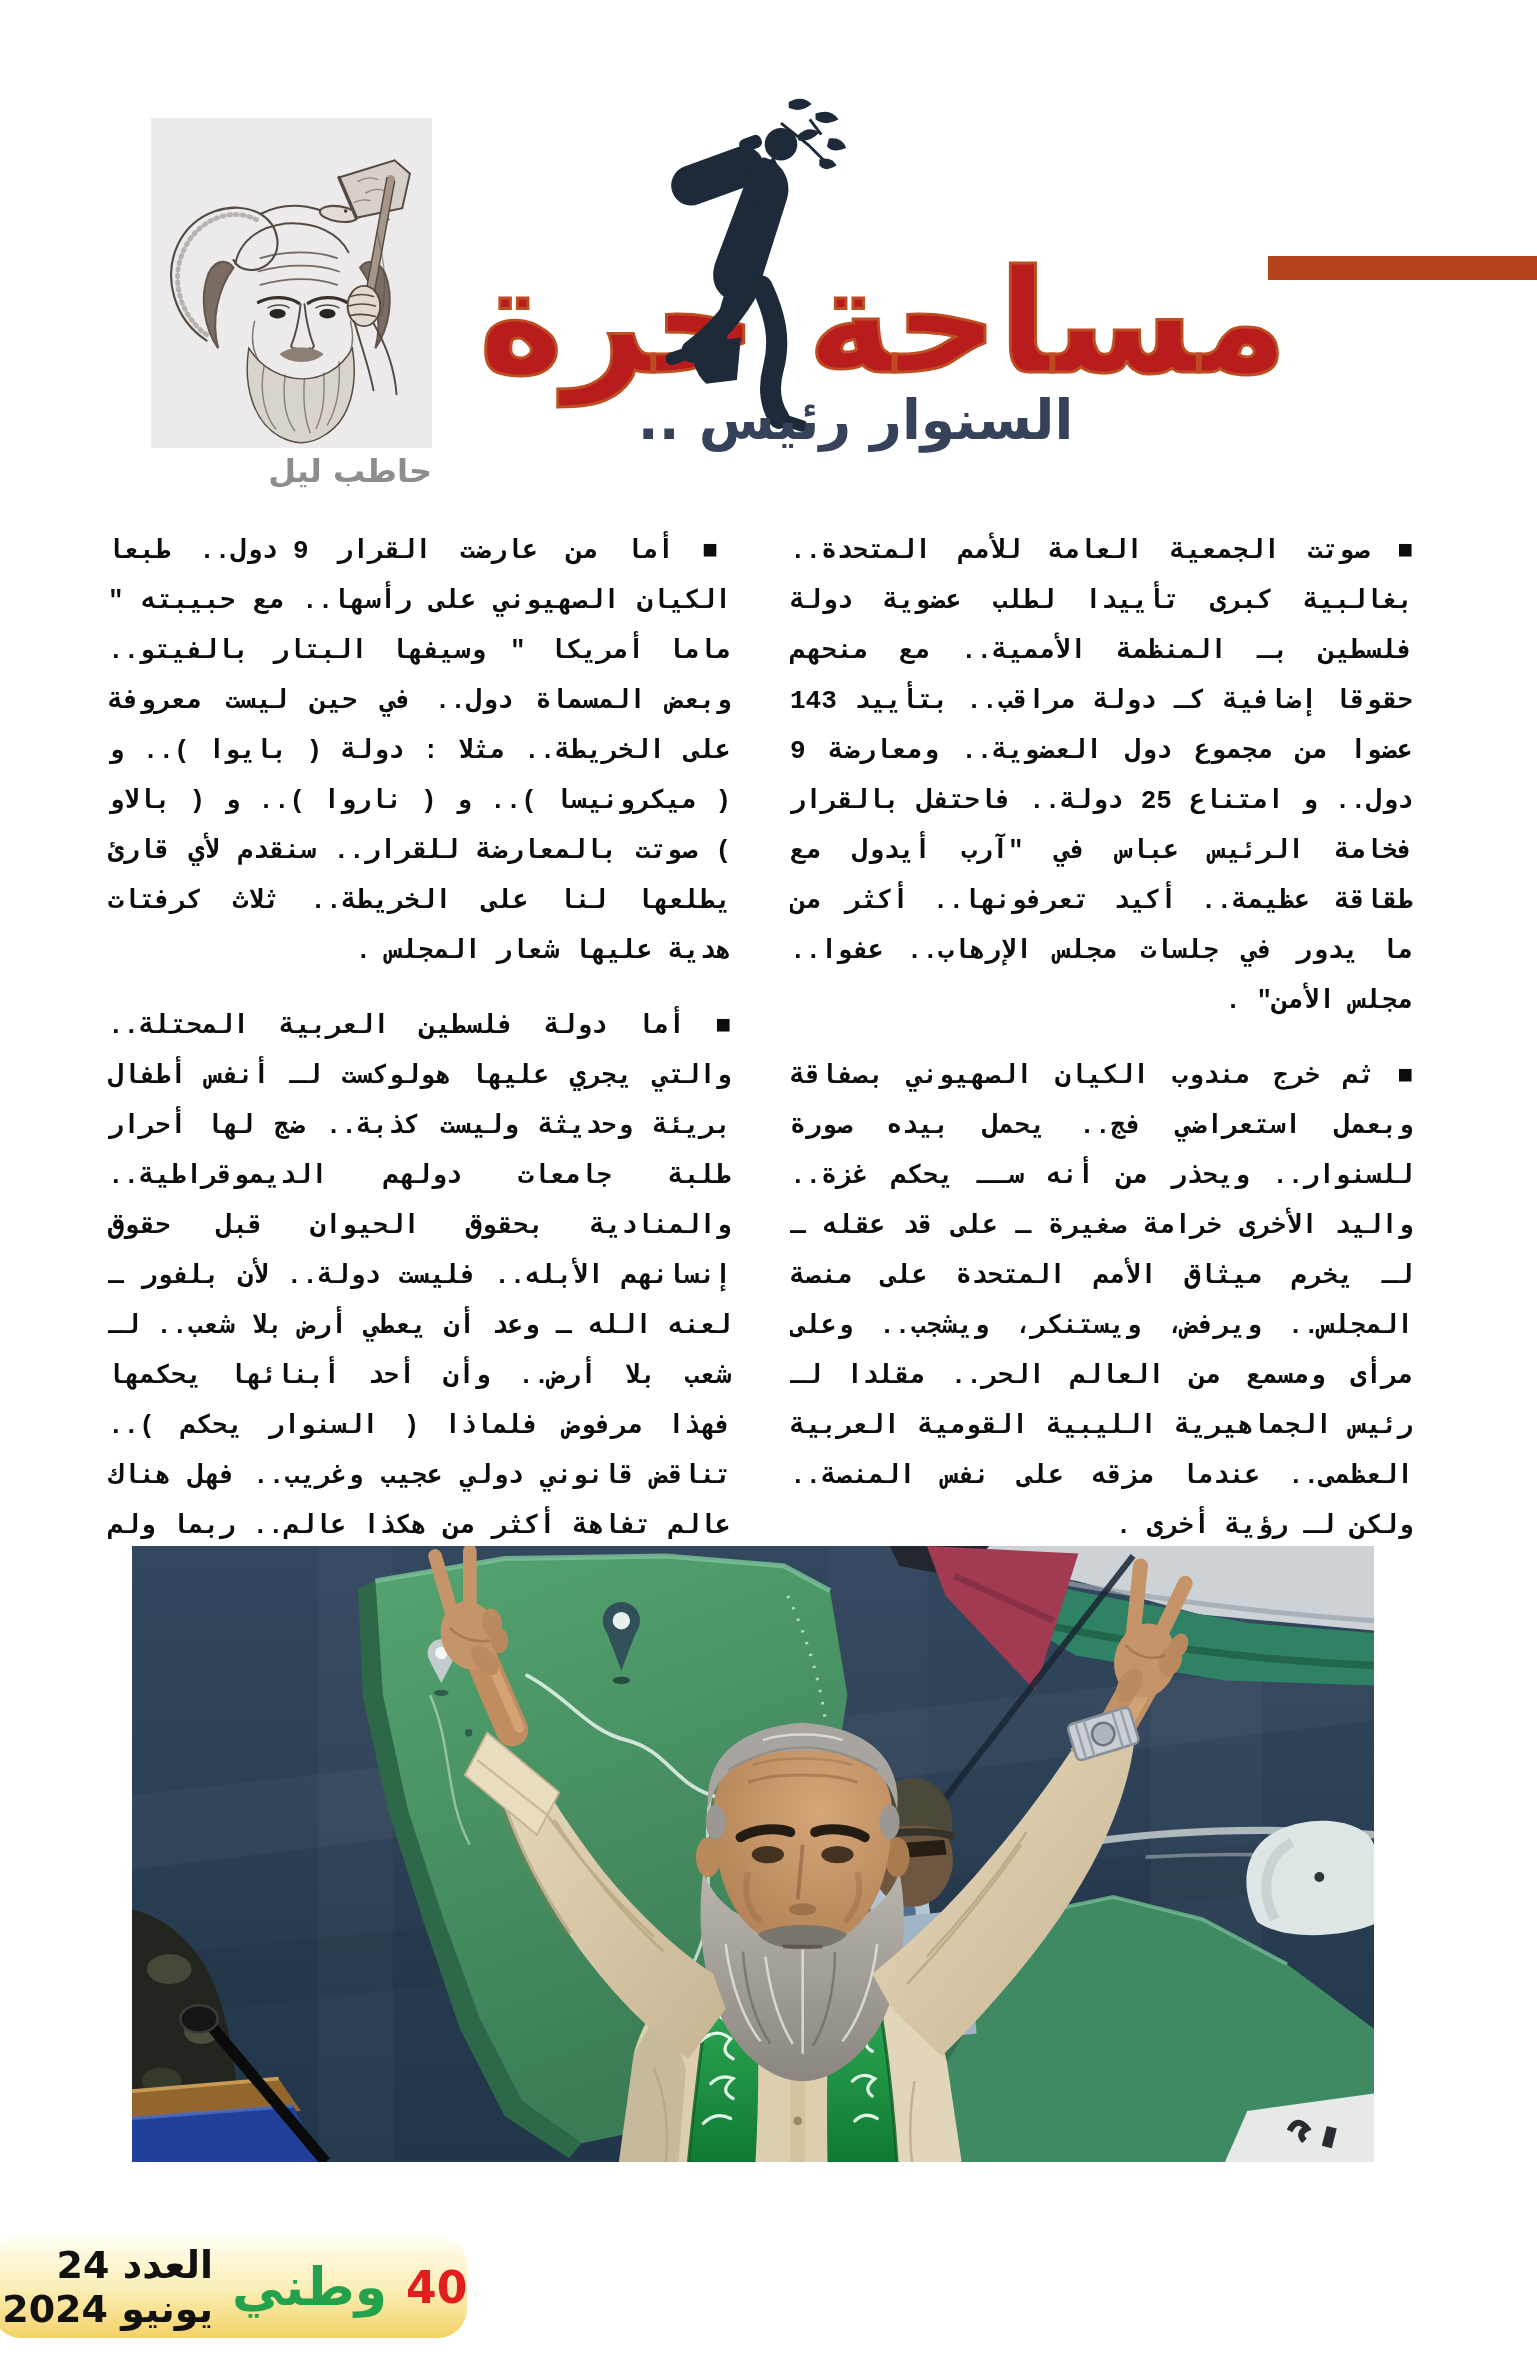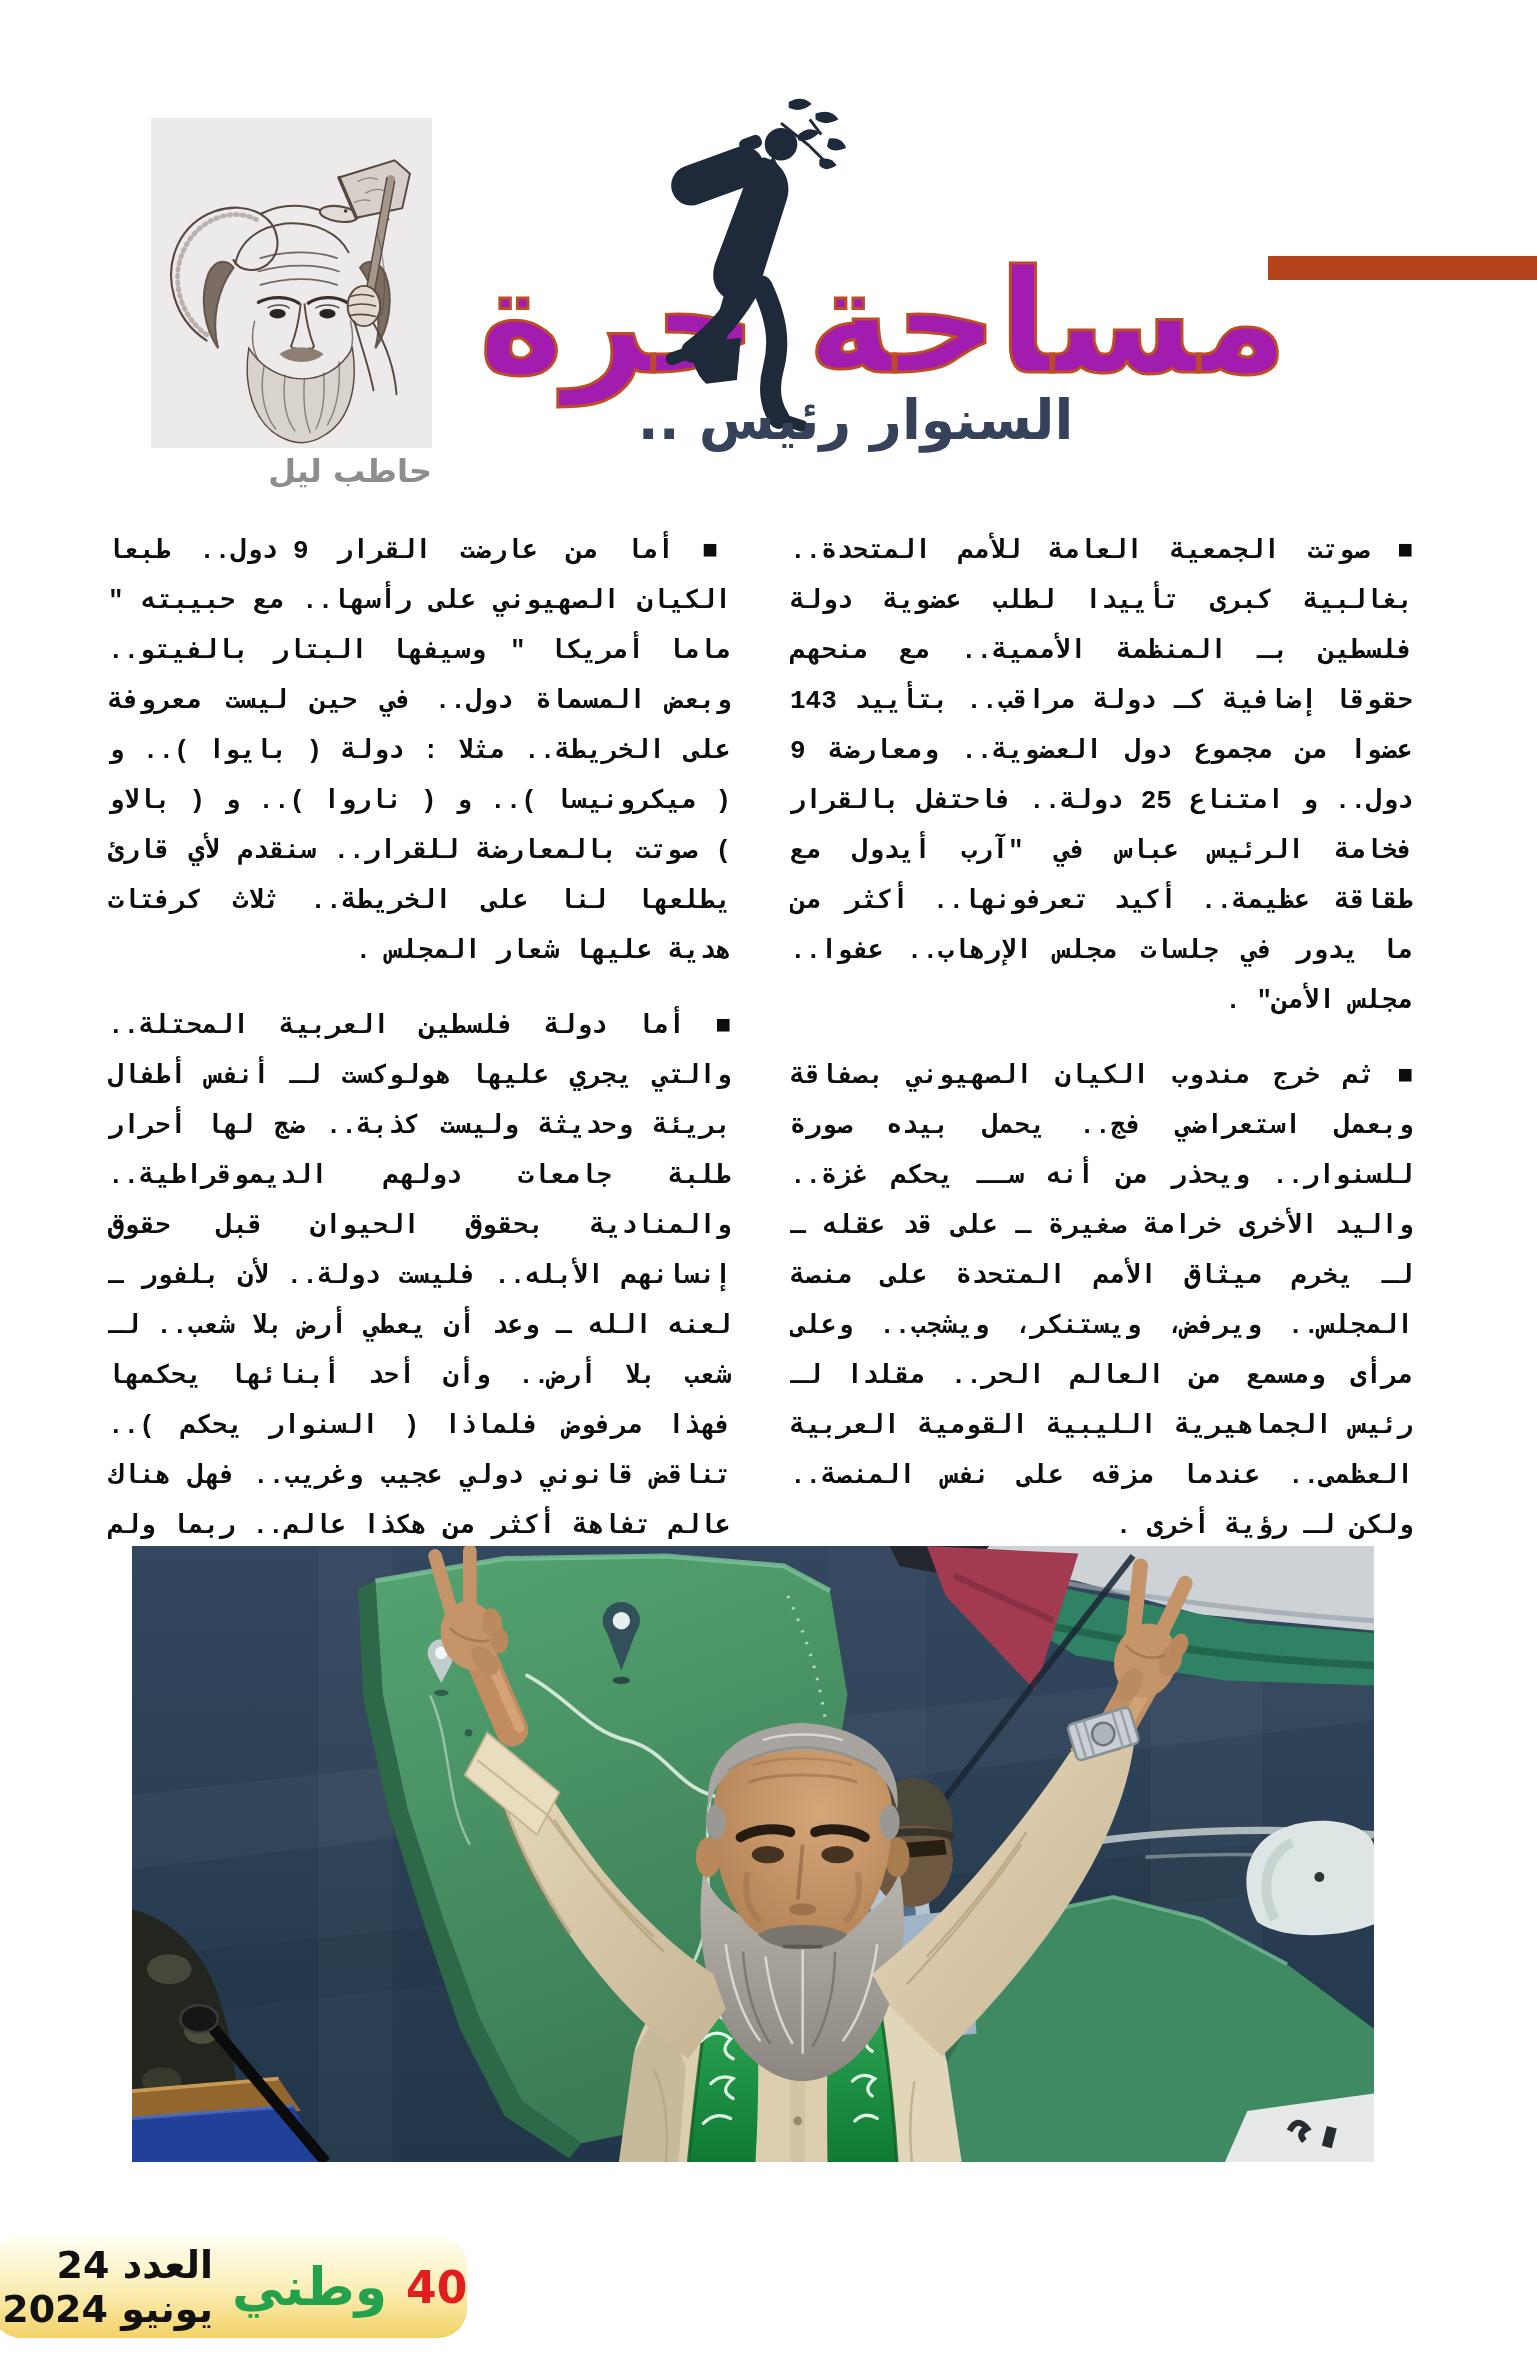--- a/index.html
+++ b/index.html
@@ -11,21 +11,21 @@
   
   .sketch-box{position:absolute;left:151px;top:118px;width:281px;height:330px;}
   .sketch-box svg{display:block;width:100%;height:100%;}
   .pen-name{
     position:absolute;left:151px;top:452px;width:281px;
     font-size:32px;font-weight:bold;color:#8d8d8d;direction:rtl;
   }
   .logo-text{
     position:absolute;left:543px;top:202px;width:745px;height:240px;
     font-size:144px;line-height:240px;font-weight:bold;text-align:center;direction:rtl;
-    color:#a21caf;-webkit-text-stroke:2.9px #bf4d22;white-space:nowrap;
+    color:#b91c1c;-webkit-text-stroke:2.9px #bf4d22;white-space:nowrap;
   }
   .logo-figure{position:absolute;left:666px;top:96px;width:184px;height:338px;}
   .logo-figure svg{display:block;width:100%;height:100%;}
   .accent-bar{position:absolute;left:1268px;top:256px;width:269px;height:24px;background:#b5431c;}
   .headline{
     position:absolute;left:596px;top:388px;width:519px;margin:0;
     font-size:55px;font-weight:bold;color:#36415a;text-align:center;direction:rtl;white-space:nowrap;
   }
   
   .col{position:absolute;top:526px;width:623px;height:1018px;overflow:hidden;direction:rtl;}

